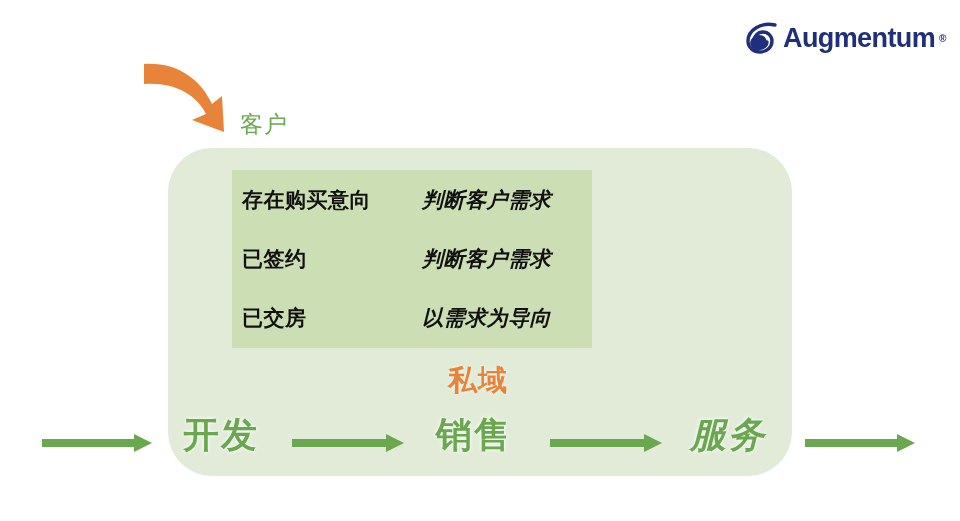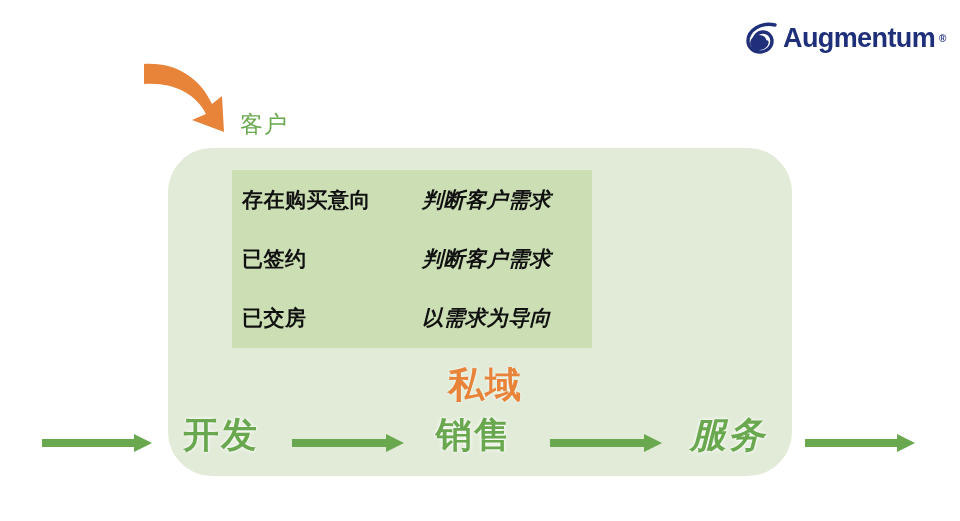--- a/index.html
+++ b/index.html
@@ -130,21 +130,21 @@
     color: #111111;
     white-space: nowrap;
     letter-spacing: 0.5px;
   }
 
   
   .label-private {
     position: absolute;
     left: 448px;
     top: 361px;
-    font-size: 36px;
+    font-size: 29px;
     font-weight: bold;
     color: #e8833a;
     letter-spacing: 1px;
     text-shadow: 0 0 3px rgba(255,255,255,0.8);
     white-space: nowrap;
   }
 
   
   .flow {
     position: absolute;

